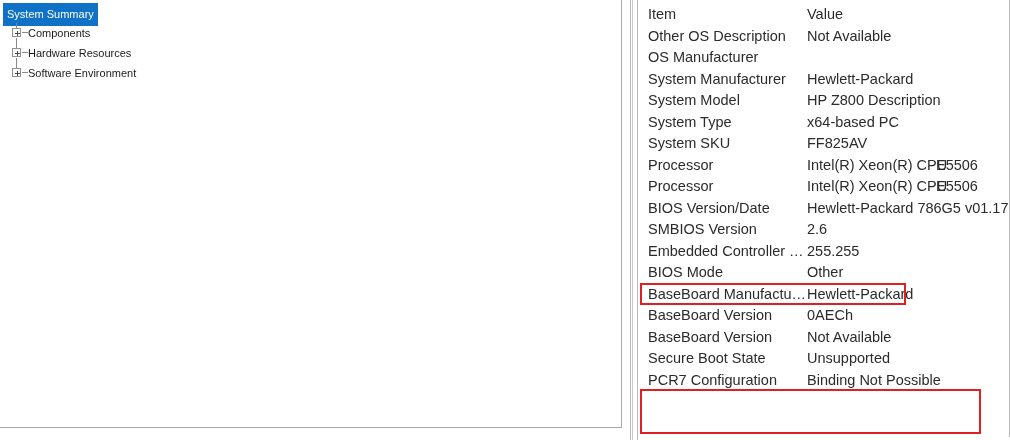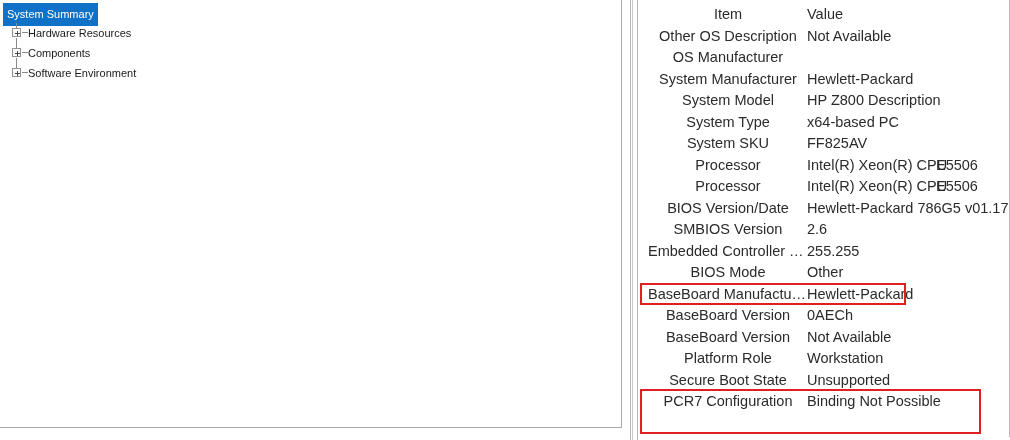--- a/index.html
+++ b/index.html
@@ -140,21 +140,20 @@
   #details-panel {
     position: absolute;
     left: 638px;
     top: 0px;
     width: 372px;
     height: 437px;
     background: #ffffff;
     border-right: 1px solid #b9b9b9;
     box-sizing: border-box;
     overflow: hidden;
-    text-align: center;
   }
   .detail-list {
     position: absolute;
     left: 0;
     top: 4px;
     width: 372px;
   }
   .detail-row {
     position: relative;
     height: 21.5px;
@@ -207,40 +206,40 @@
   }
 </style>
 </head>
 <body>
 
 <div id="tree-panel">
   <div class="tree-root">
 
     <div class="tree-row selected">
       <span class="tree-label">System Summary</span>
+    </div>
+
+    <div class="tree-row child">
+      <span class="expander">
+        <span class="dotted-v"></span>
+        <span class="plusbox"></span>
+        <span class="dotted-h"></span>
+        <span class="dotted-v2"></span>
+      </span><span class="tree-label">Components</span>
     </div>
 
     <div class="tree-row child">
       <span class="expander">
         <span class="dotted-v"></span>
         <span class="plusbox"></span>
         <span class="dotted-h"></span>
         <span class="dotted-v2"></span>
       </span><span class="tree-label">Hardware Resources</span>
     </div>
 
-    <div class="tree-row child">
-      <span class="expander">
-        <span class="dotted-v"></span>
-        <span class="plusbox"></span>
-        <span class="dotted-h"></span>
-        <span class="dotted-v2"></span>
-      </span><span class="tree-label">Components</span>
-    </div>
-
     <div class="tree-row child last">
       <span class="expander">
         <span class="dotted-v"></span>
         <span class="plusbox"></span>
         <span class="dotted-h"></span>
         
       </span><span class="tree-label">Software Environment</span>
     </div>
 
   </div>
@@ -330,24 +329,20 @@
     <div class="detail-row">
       <span class="col-item">BaseBoard Version</span>
       <span class="col-value">0AECh</span>
     </div>
 
     <div class="detail-row">
       <span class="col-item">BaseBoard Version</span>
       <span class="col-value">Not Available</span>
     </div>
 
-    <div class="detail-row">
-      <span class="col-item">Platform Role</span>
-      <span class="col-value">Workstation</span>
-    </div>
 
     <div class="detail-row">
       <span class="col-item">Secure Boot State</span>
       <span class="col-value">Unsupported</span>
     </div>
 
     <div class="detail-row">
       <span class="col-item">PCR7 Configuration</span>
       <span class="col-value">Binding Not Possible</span>
     </div>

